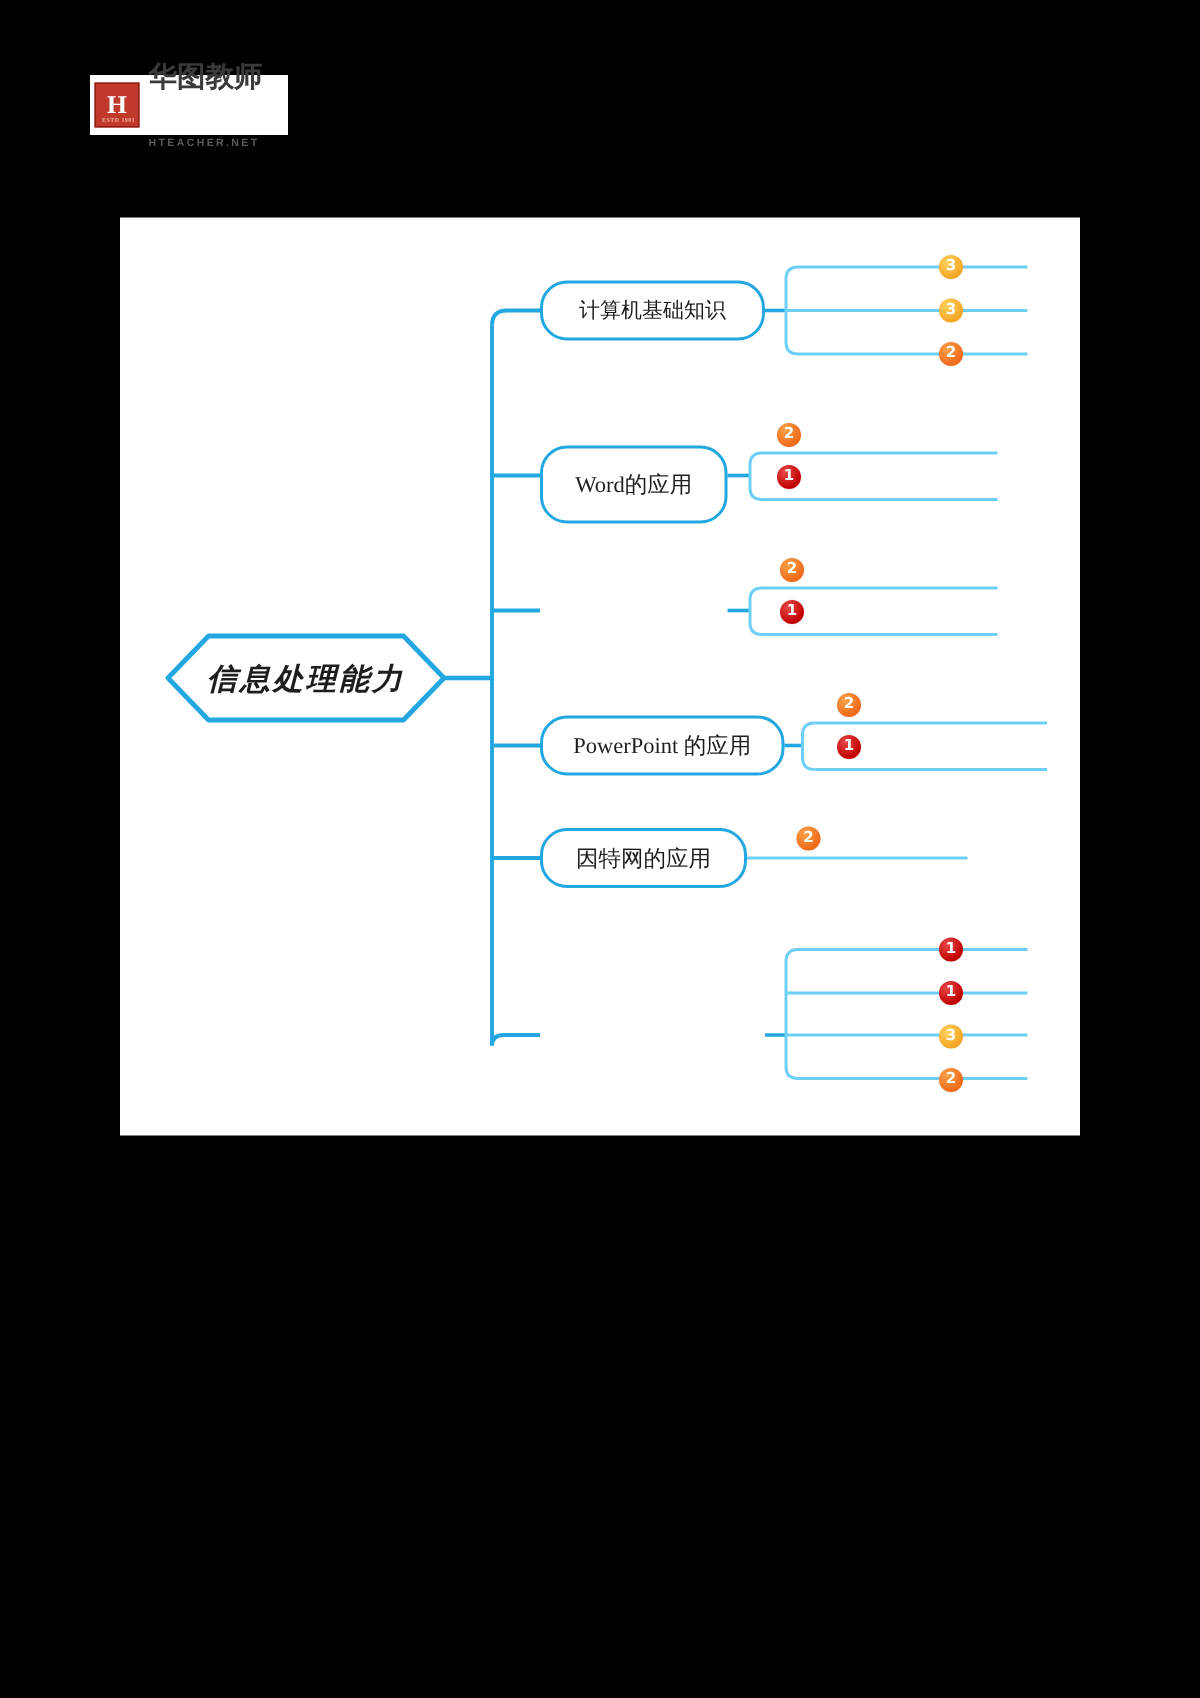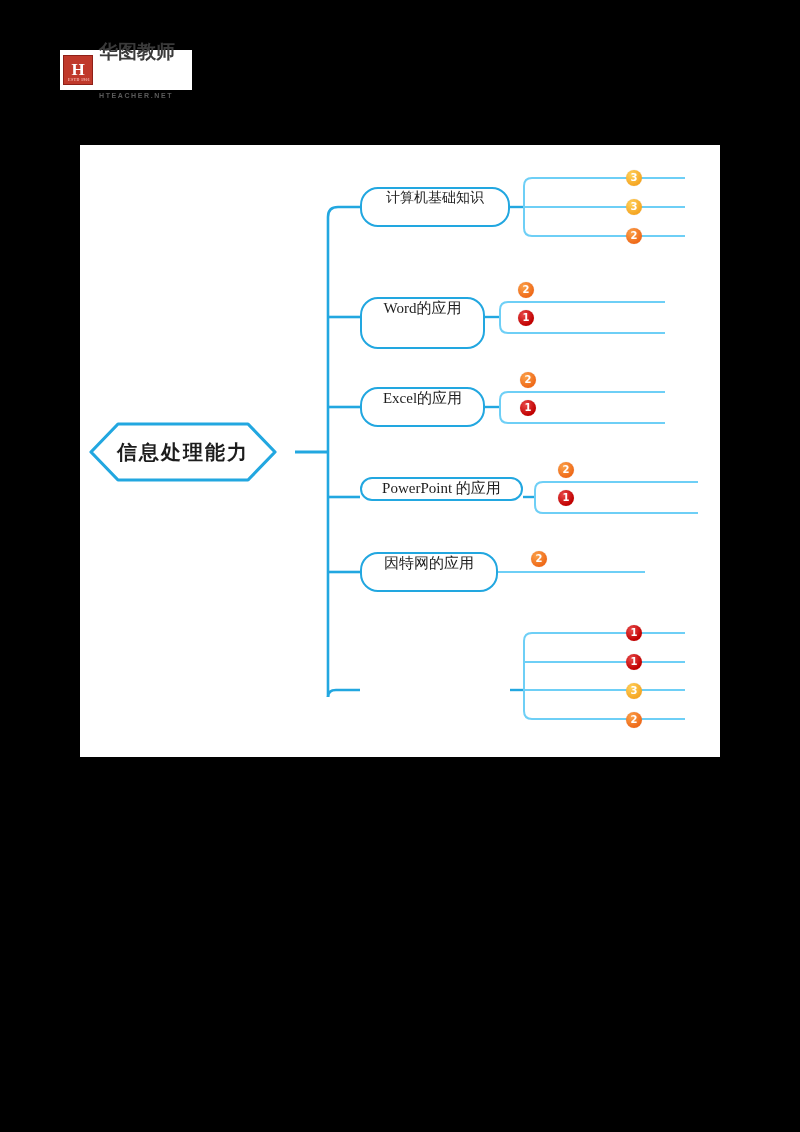--- a/index.html
+++ b/index.html
@@ -50,43 +50,43 @@
 
   
   #canvas{
     position:absolute;left:80px;top:145px;
     width:640px;height:612px;
     background:#ffffff;
   }
 
   
   #root-node{
-    position:absolute;left:8px;top:276px;
-    width:190px;height:62px;
+    position:absolute;left:29px;top:276px;
+    width:190px;height:62px;font-style:italic;
   }
   #root-node svg{display:block;}
   #root-label{
     position:absolute;left:0;top:0;width:190px;height:62px;
     display:flex;align-items:center;justify-content:center;
     font-size:20px;font-weight:bold;color:#1d1d1d;
     letter-spacing:2px;
     font-family:"DejaVu Sans","Liberation Sans",sans-serif;
   }
 
   
   #wires{position:absolute;left:0;top:0;width:640px;height:612px;}
 
   
   .branch{
     position:absolute;
     box-sizing:border-box;
     border:2.5px solid #22a7e0;
     border-radius:18px;
     background:#ffffff;
-    display:flex;justify-content:center;
+    display:flex;align-items:center;justify-content:center;
     color:#1d1d1d;
     font-family:"Liberation Serif","DejaVu Serif",serif;
     white-space:nowrap;
   }
   .branch-label{pointer-events:none;}
 
   
   .badge{
     position:absolute;
     width:16px;height:16px;border-radius:50%;
@@ -184,31 +184,28 @@
   <div class="branch" style="left:280px;top:152px;width:125px;height:52px;font-size:15px;">
     <span class="branch-label">Word的应用</span>
   </div>
   <div class="badge lvl2" style="left:438px;top:137px;">
       <span>2</span>
     </div>
   <div class="badge lvl1" style="left:438px;top:165px;">
       <span>1</span>
     </div>
 
-  <div class="branch" style="left:280px;top:242px;width:125px;height:40px;font-size:15px;">
-    <span class="branch-label">Excel的应用</span>
-  </div>
   <div class="badge lvl2" style="left:440px;top:227px;">
       <span>2</span>
     </div>
   <div class="badge lvl1" style="left:440px;top:255px;">
       <span>1</span>
     </div>
 
-  <div class="branch" style="left:280px;top:332px;width:163px;height:24px;font-size:15px;">
+  <div class="branch" style="left:280px;top:332px;width:163px;height:40px;font-size:15px;">
     <span class="branch-label">PowerPoint 的应用</span>
   </div>
   <div class="badge lvl2" style="left:478px;top:317px;">
       <span>2</span>
     </div>
   <div class="badge lvl1" style="left:478px;top:345px;">
       <span>1</span>
     </div>
 
   <div class="branch" style="left:280px;top:407px;width:138px;height:40px;font-size:15px;">

